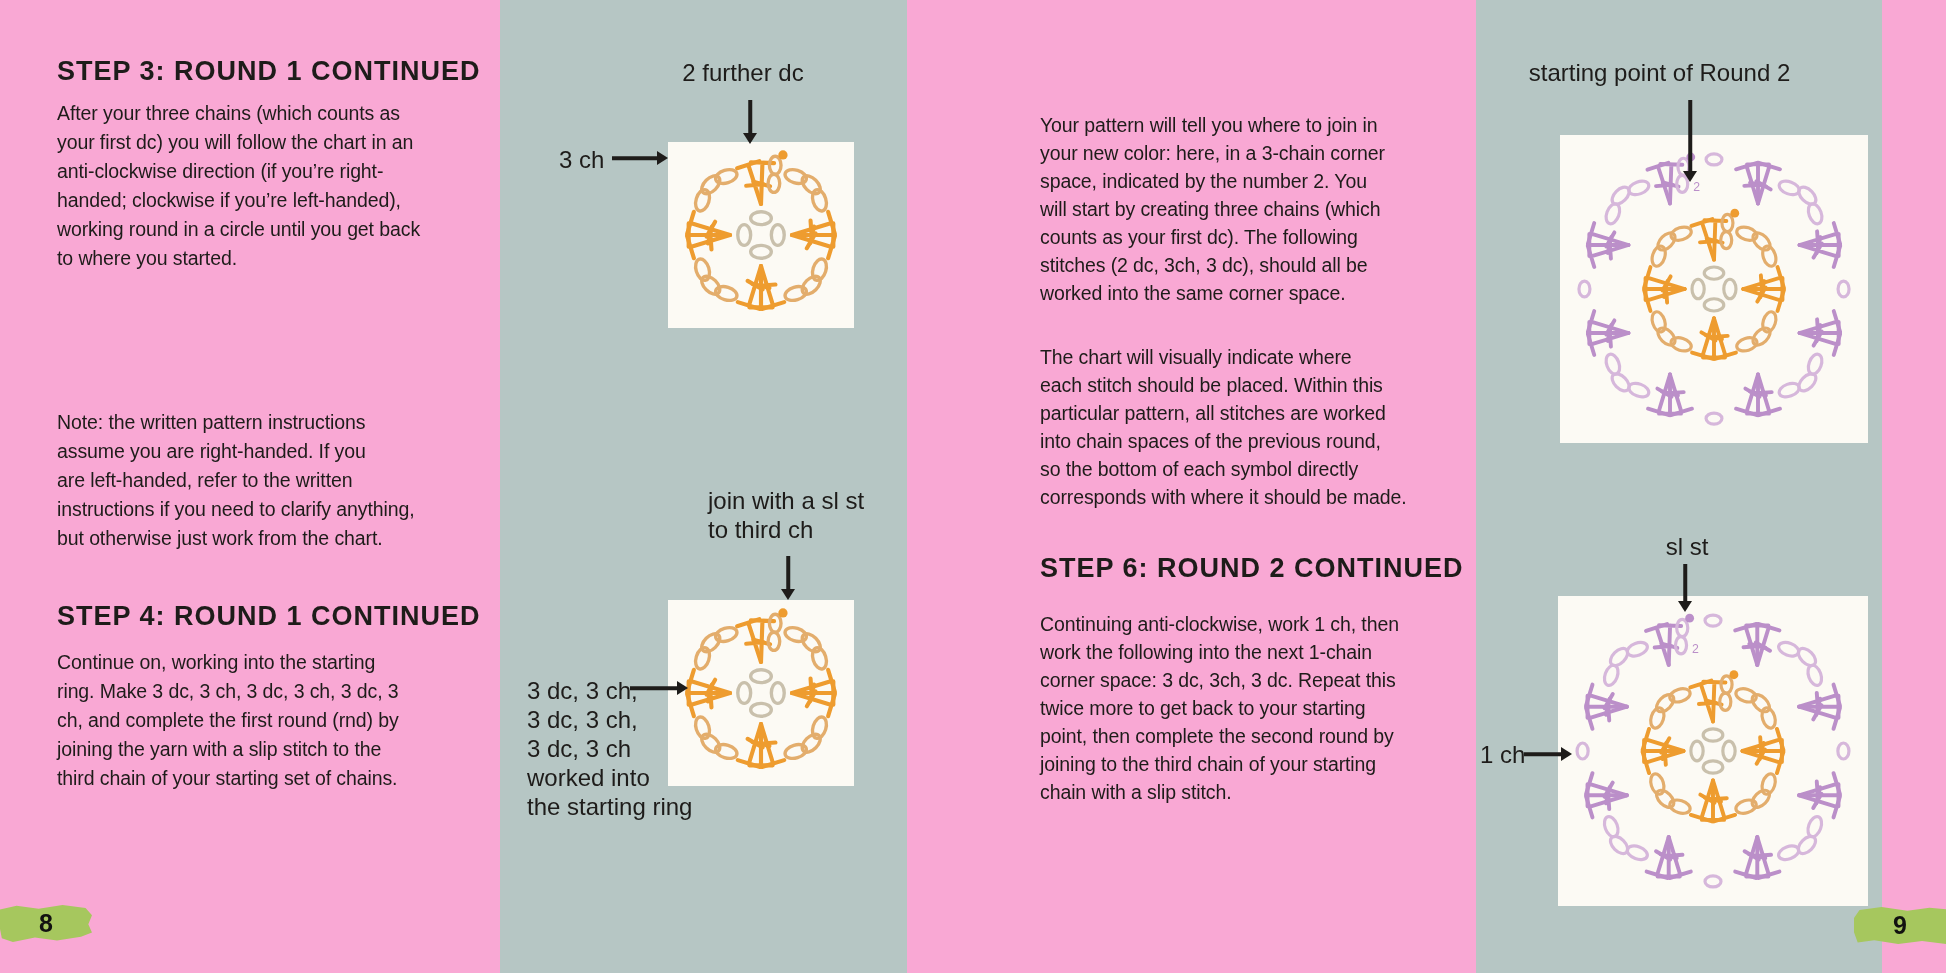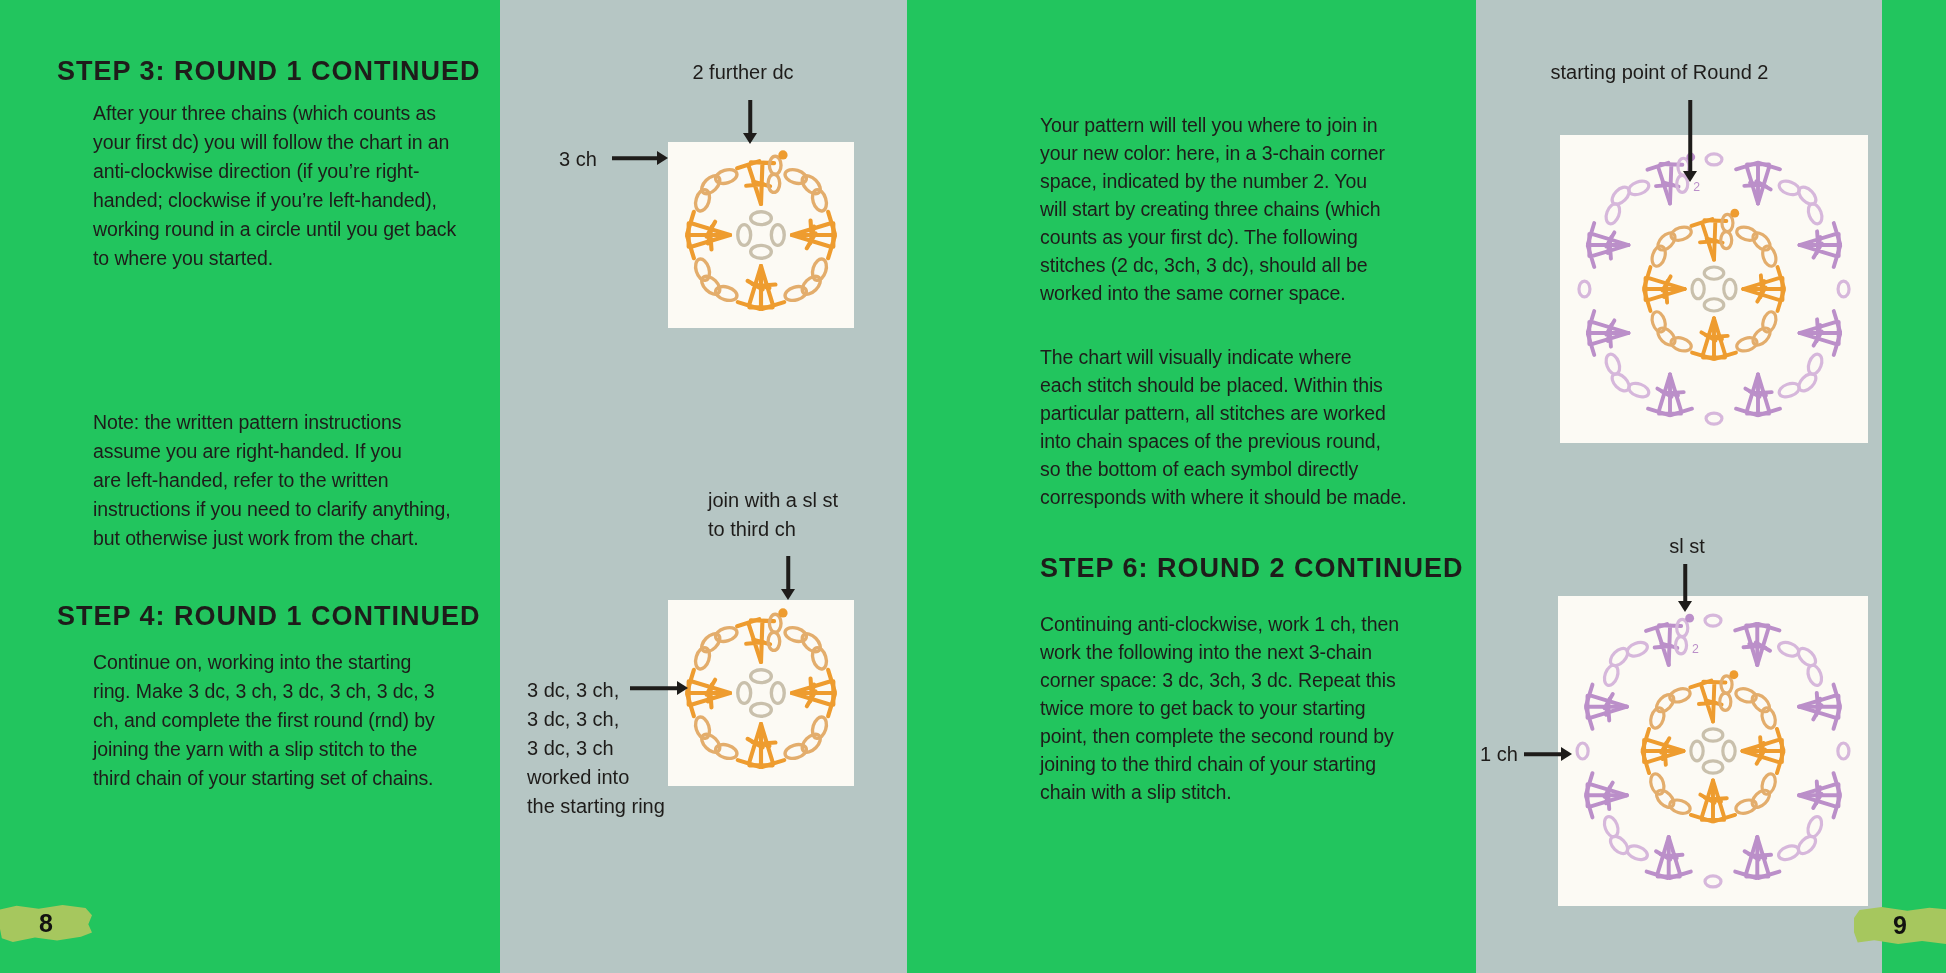--- a/index.html
+++ b/index.html
@@ -1,37 +1,37 @@
 <!DOCTYPE html>
 <html style="--panel: #b6c6c4; --card: #fcfaf4; --badge: #a6c75e; --ink: #1e1c1a; --round1-dc: #ee9c2f; --round1-ch: #e3ad6c; --ring: #c9c0ac; --round2-dc: #bb8fc9; --round2-ch: #d6b7db;"><head>
 <meta charset="utf-8">
 <style>
   * { margin:0; padding:0; box-sizing:border-box; }
   html,body { background:#ffffff; }
   .spread {
     position:relative; width:1946px; height:973px; overflow:hidden;
-    background:#22c55e; font-family:"Liberation Sans","DejaVu Sans",sans-serif;
+    background:#f9a8d4; font-family:"Liberation Sans","DejaVu Sans",sans-serif;
     color:var(--ink,#1e1c1a);
   }
   .panel { position:absolute; top:0; height:973px; background:var(--panel,#b7c6c4); }
   .panel-left  { left:500px;  width:407px; }
   .panel-right { left:1476px; width:406px; }
 
   .hd {
     position:absolute; font-weight:bold; font-size:27px; letter-spacing:1px;
     white-space:nowrap; color:var(--ink,#1e1c1a);
   }
   .body {
     position:absolute; font-size:19.5px; letter-spacing:-0.1px;
     white-space:pre-line; color:var(--ink,#1e1c1a);
   }
-  .lh-l { line-height:29px;margin-left:36px; }
+  .lh-l { line-height:29px; }
   .lh-r { line-height:28px;margin-top:12px; }
   .cap {
-    position:absolute; font-size:20px; line-height:29px;
+    position:absolute; font-size:24px; line-height:29px;
     white-space:pre-line; color:var(--ink,#1e1c1a);
   }
   .center { text-align:center; }
 
   .chart { position:absolute; background:var(--card,#fcfaf4); }
 
   .arrow-v { position:absolute; width:16px; }
   .arrow-v .shaft { position:absolute; left:50%; transform:translateX(-50%); top:0;
     width:3.5px; height:calc(100% - 10px); background:var(--ink,#1e1c1a); }
   .arrow-v .head { position:absolute; bottom:0; left:50%; transform:translateX(-50%);
@@ -282,21 +282,21 @@
 worked into the same corner space.</div>
   <div class="body lh-r" style="left:1040px; top:331px; width:460px">The chart will visually indicate where
 each stitch should be placed. Within this
 particular pattern, all stitches are worked
 into chain spaces of the previous round,
 so the bottom of each symbol directly
 corresponds with where it should be made.</div>
 
   <div class="hd" style="left:1040px; top:553px">STEP 6: ROUND 2 CONTINUED</div>
   <div class="body lh-r" style="left:1040px; top:598px; width:460px">Continuing anti-clockwise, work 1 ch, then
-work the following into the next 3-chain
+work the following into the next 1-chain
 corner space: 3 dc, 3ch, 3 dc. Repeat this
 twice more to get back to your starting
 point, then complete the second round by
 joining to the third chain of your starting
 chain with a slip stitch.</div>
 
   <svg id="c3" class="chart" style="left:1560px; top:135px" width="308" height="308" viewBox="-126 -126 252 252">
       <g transform="rotate(0)">
         <ellipse cx="0" cy="0" rx="8" ry="5" fill="none" stroke="#c9c0ac" stroke-width="2.6" transform="translate(0 -13) rotate(0)"></ellipse>
       </g>

